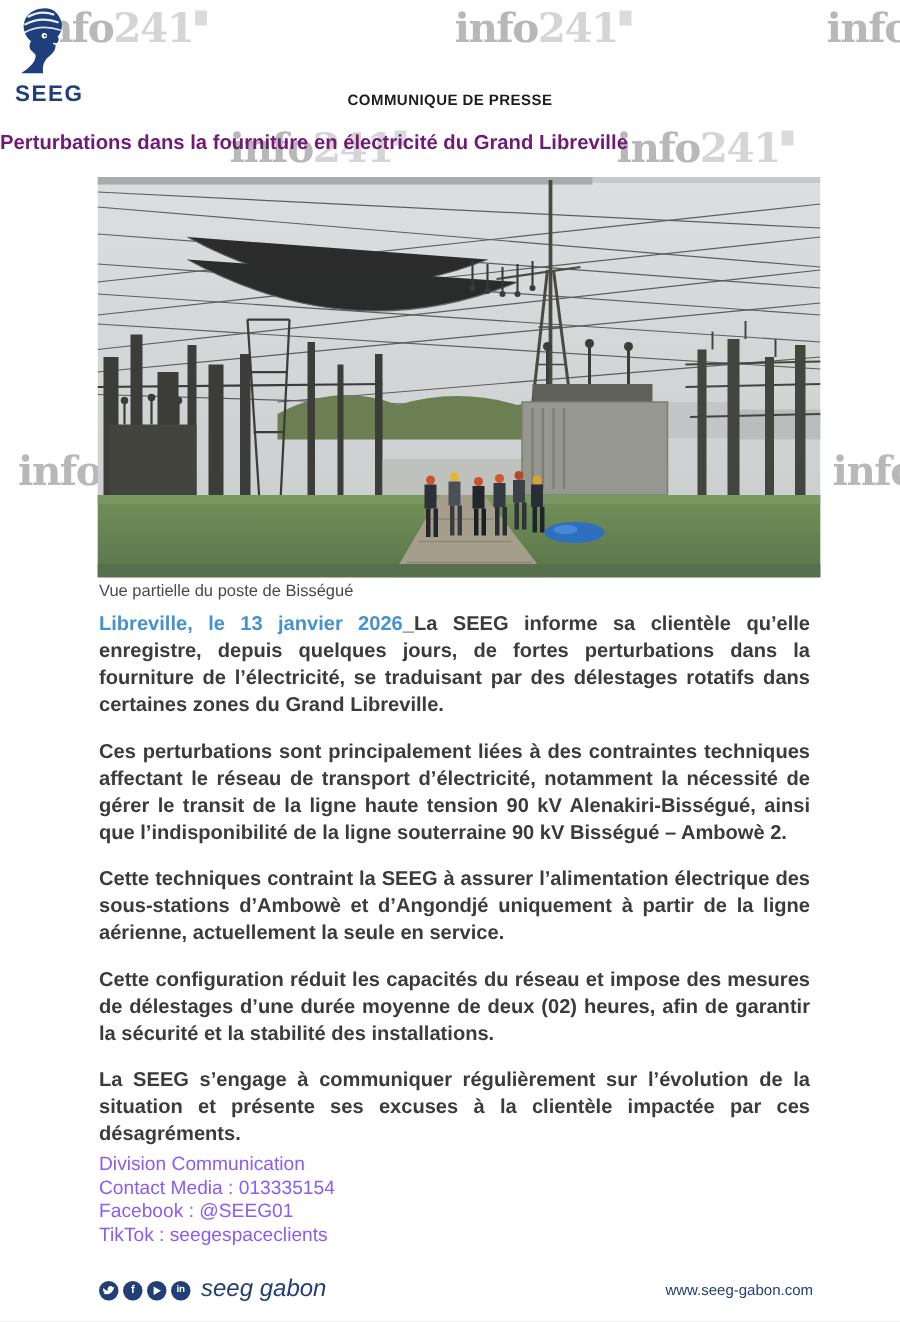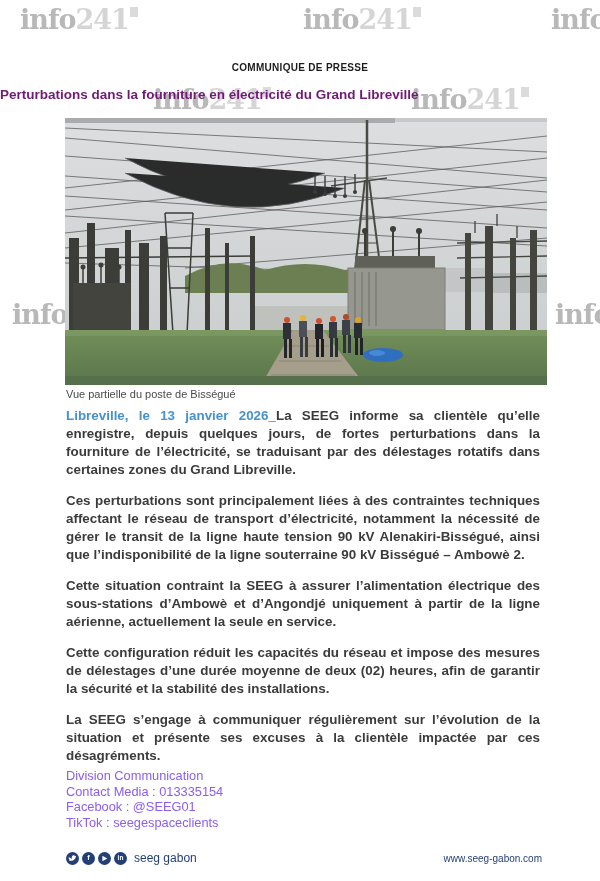--- a/index.html
+++ b/index.html
@@ -38,38 +38,52 @@
   
   .contact{position:absolute;left:66px;top:768px;z-index:2;font-size:12.8px;
     line-height:15.5px;color:#8b5cf6;}
   
   .footer{position:absolute;left:66px;right:58px;top:851px;z-index:2;
     display:flex;align-items:center;color:#233f76;}
   .social{display:flex;align-items:center;gap:3px;}
   .sicon{width:13px;height:13px;border-radius:50%;background:#233f76;color:#fff;
     display:flex;align-items:center;justify-content:center;font-size:7.5px;
     font-weight:bold;line-height:1;}
-  .handle{margin-left:7px;font-size:12px;}
+  .handle{margin-left:7px;font-size:16px;font-style:italic;}
   .website{margin-left:auto;font-size:10px;}
 </style>
 </head>
 <body>
 
 <div class="page">
 
   <div class="wm-layer">
     <div class="wm" style="left:20px;top:6px"><span class="wm-info">info</span><span class="wm-num">241</span><span class="wm-sup"></span></div>
     <div class="wm" style="left:303px;top:6px"><span class="wm-info">info</span><span class="wm-num">241</span><span class="wm-sup"></span></div>
     <div class="wm" style="left:551px;top:6px"><span class="wm-info">info</span></div>
     <div class="wm" style="left:153px;top:86px"><span class="wm-info">info</span><span class="wm-num">241</span><span class="wm-sup"></span></div>
     <div class="wm" style="left:411px;top:86px"><span class="wm-info">info</span><span class="wm-num">241</span><span class="wm-sup"></span></div>
     <div class="wm" style="left:12px;top:301px"><span class="wm-info">info</span><span class="wm-num">241</span><span class="wm-sup"></span></div>
     <div class="wm" style="left:555px;top:301px"><span class="wm-info">info</span></div>
   </div>
 
+  <div class="logo">
+    <span>
+      <svg width="46" height="47" viewBox="0 0 60 64">
+        <path fill="#1e3f7c" d="M29 2 C15 2 7 12 10 23 C11 27 13 30 16 32 C14 35 14 39 17 41 C18 42 19 43 20 44 C21 50 15 56 7 61 L27 61 C26 54 28 49 32 46 C36 43 39 39 38 35 C41 33 42 30 40 28 C44 24 45 18 43 13 C40 5 35 2 29 2 Z"></path>
+        <path d="M13 10 Q25 3 37 8" stroke="#ffffff" stroke-width="2" fill="none" opacity=".9"></path>
+        <path d="M10 17 Q25 9 41 15" stroke="#ffffff" stroke-width="2" fill="none" opacity=".9"></path>
+        <path d="M10 24 Q25 16 43 22" stroke="#ffffff" stroke-width="1.6" fill="none" opacity=".85"></path>
+        <circle cx="28" cy="27" r="2.4" fill="#ffffff"></circle>
+        <circle cx="28.6" cy="27" r="1" fill="#1e3f7c"></circle>
+        <path d="M36 34 l4 .5" stroke="#ffffff" stroke-width="1.3"></path>
+      </svg>
+    </span>
+    <div class="logo-word">SEEG</div>
+  </div>
 
   <div class="doc-title">COMMUNIQUE DE PRESSE</div>
   <div class="doc-subtitle">Perturbations dans la fourniture en électricité du Grand Libreville</div>
 
   <div class="photo">
     <svg width="482" height="267" viewBox="0 0 482 267">
       <defs>
         <linearGradient id="sky" x1="0" y1="0" x2="0" y2="1">
           <stop offset="0" stop-color="#dcdedf"></stop>
             <stop offset="1" stop-color="#c9cccd"></stop>
@@ -216,21 +230,21 @@
           <rect x="295" y="220" width="3" height="17" fill="#202329"></rect>
       </g>
       <rect x="0" y="258" width="482" height="9" fill="#55704a"></rect>
     </svg>
   </div>
   <div class="caption">Vue partielle du poste de Bisségué</div>
 
   <div class="body-text">
     <p><span class="dateline">Libreville, le 13 janvier 2026</span><span>_La SEEG informe sa clientèle qu’elle enregistre, depuis quelques jours, de fortes perturbations dans la fourniture de l’électricité, se traduisant par des délestages rotatifs dans certaines zones du Grand Libreville.</span></p>
     <p>Ces perturbations sont principalement liées à des contraintes techniques affectant le réseau de transport d’électricité, notamment la nécessité de gérer le transit de la ligne haute tension 90 kV Alenakiri-Bisségué, ainsi que l’indisponibilité de la ligne souterraine 90 kV Bisségué – Ambowè 2.</p>
-    <p>Cette situation contraint la SEEG à assurer l’alimentation électrique des sous-stations d’Ambowè et d’Angondjé uniquement à partir de la ligne aérienne, actuellement la seule en service.</p>
+    <p>Cette techniques contraint la SEEG à assurer l’alimentation électrique des sous-stations d’Ambowè et d’Angondjé uniquement à partir de la ligne aérienne, actuellement la seule en service.</p>
     <p>Cette configuration réduit les capacités du réseau et impose des mesures de délestages d’une durée moyenne de deux (02) heures, afin de garantir la sécurité et la stabilité des installations.</p>
     <p>La SEEG s’engage à communiquer régulièrement sur l’évolution de la situation et présente ses excuses à la clientèle impactée par ces désagréments.</p>
   </div>
 
   <div class="contact">
     <div>Division Communication</div>
     <div>Contact Media : 013335154</div>
     <div>Facebook : @SEEG01</div>
     <div>TikTok : seegespaceclients</div>
   </div>

